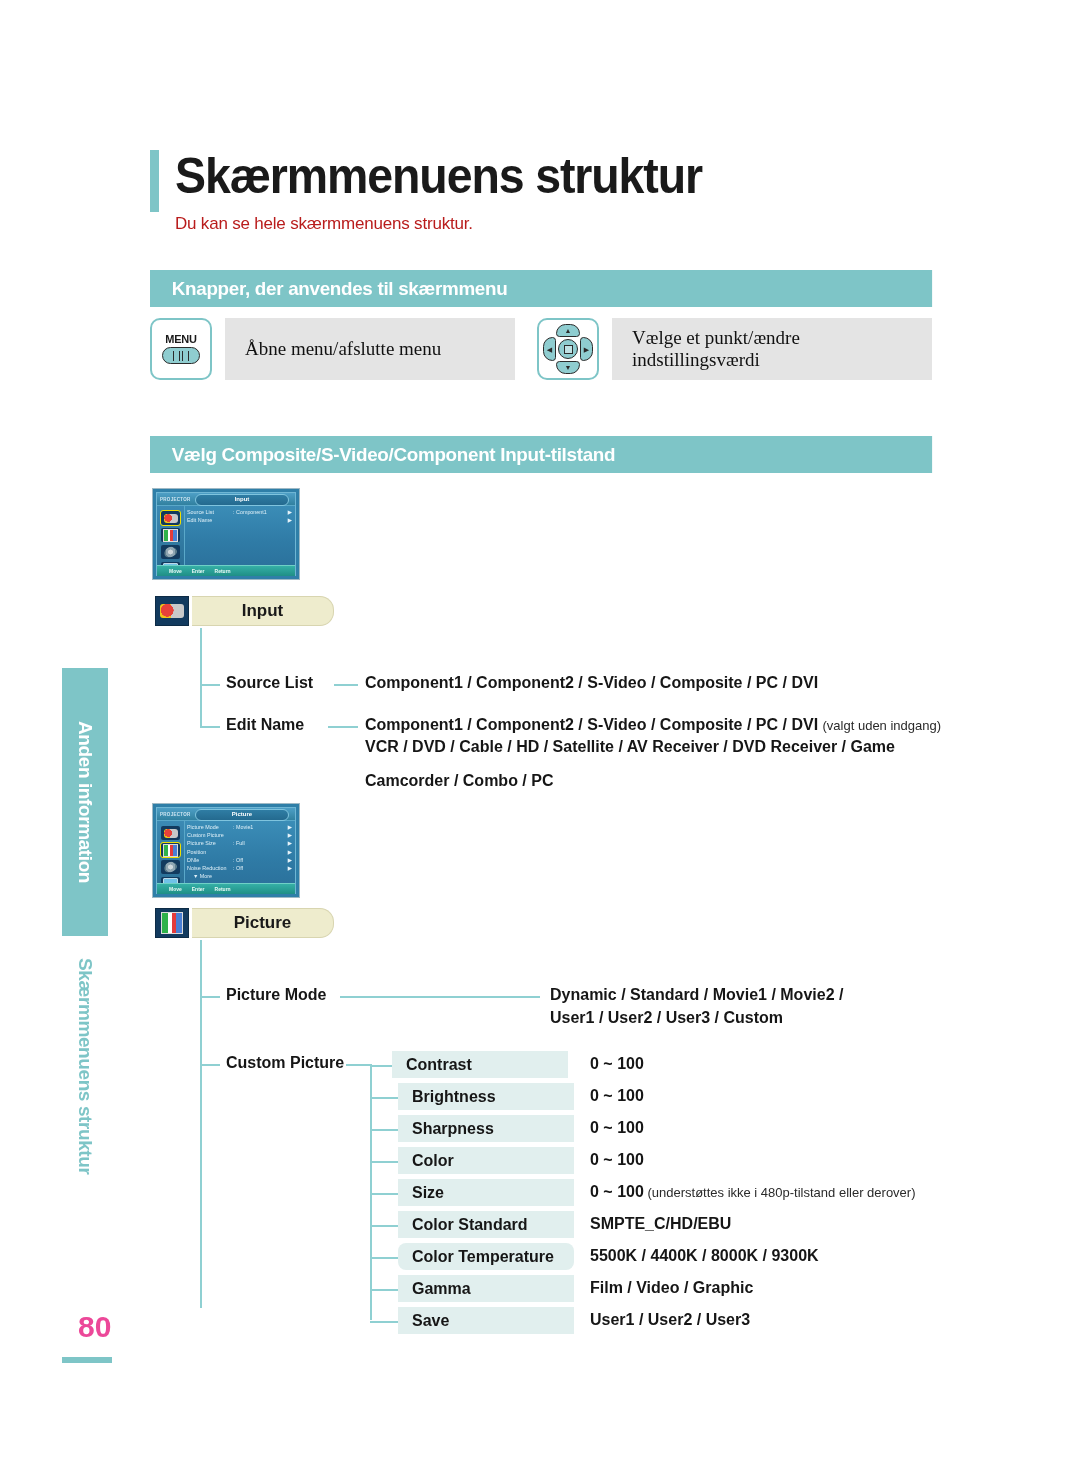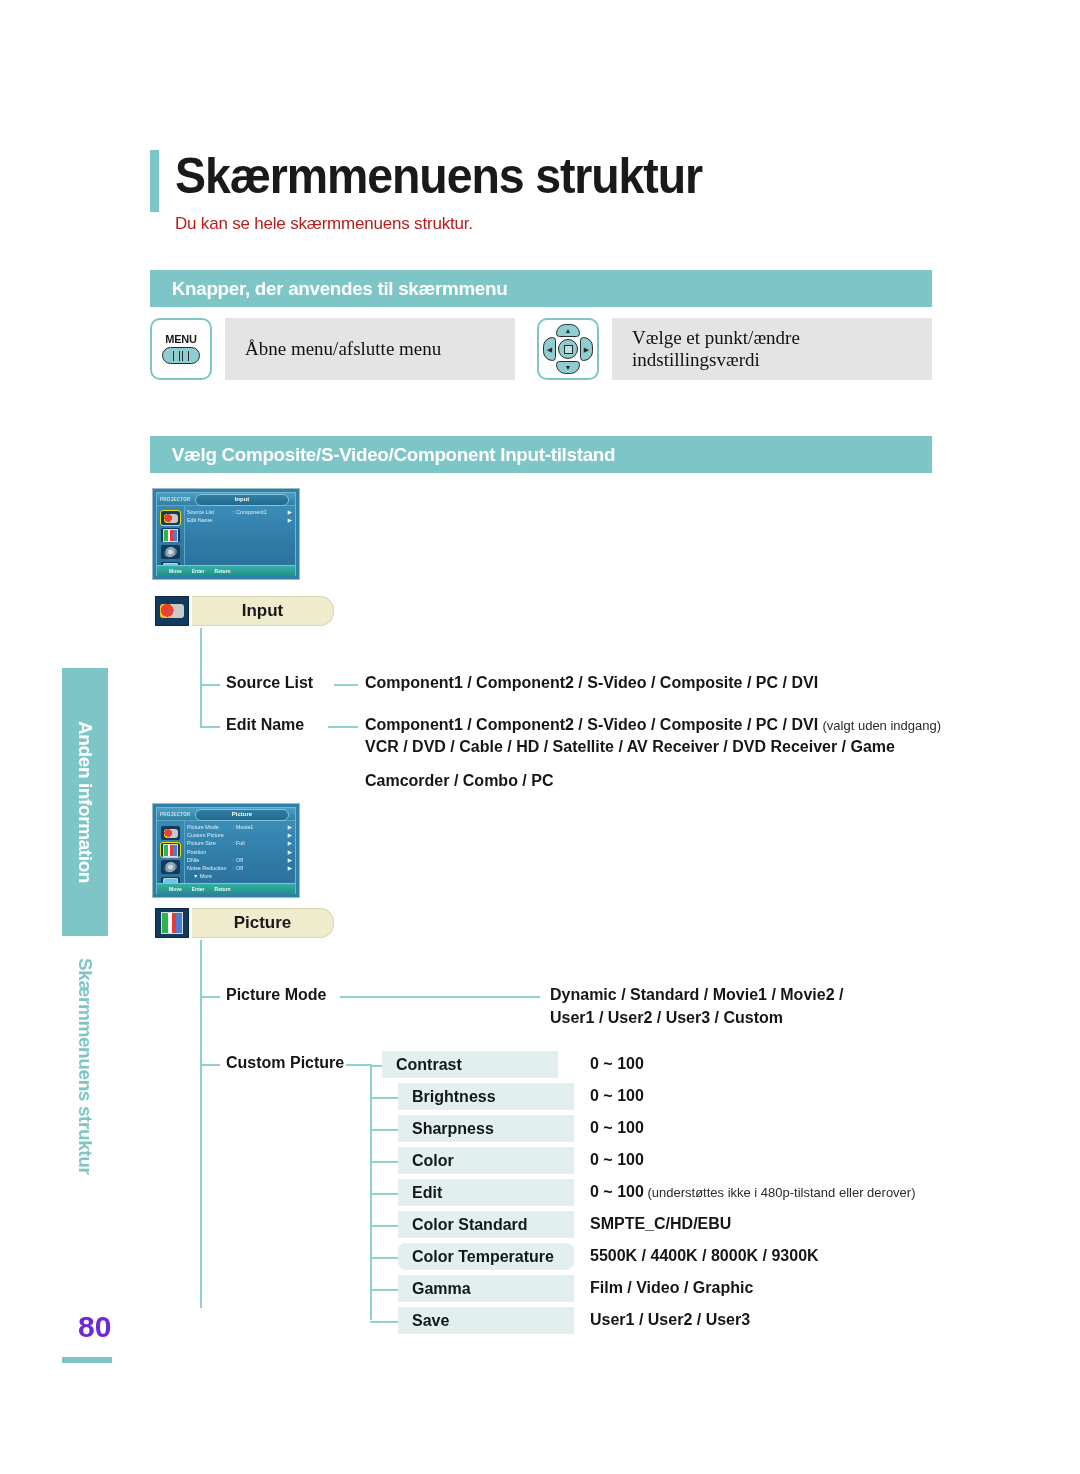--- a/index.html
+++ b/index.html
@@ -190,21 +190,21 @@
     color: #7ec5c7;
   }
 
   
   .page-num {
     position: absolute;
     left: 78px;
     top: 1310px;
     font-size: 30px;
     font-weight: bold;
-    color: #6d28d9;
+    color: #ec4899;
     font-family: "Liberation Sans", sans-serif;
   }
   .page-rule {
     position: absolute;
     left: 62px;
     top: 1357px;
     width: 50px;
     height: 6px;
     background: #7ec5c7;
   }
@@ -590,33 +590,33 @@
     <span class="val" style="left:400px; top:48px;">Dynamic / Standard / Movie1 / Movie2 /</span>
     <span class="val" style="left:400px; top:71px;">User1 / User2 / User3 / Custom</span>
 
     <span class="node" style="left:76px; top:116px;">Custom Picture</span>
     <span class="hline" style="left:196px; top:126px; width:24px;"></span>
 
     <span class="vline" style="left:220px; top:126px; height:256px;"></span>
 
     <div id="custom-rows">
         <span class="hline" style="left: 220px; top: 127px; width: 28px;"></span>
-        <span class="chip" style="left: 232px; top: 113px;">Contrast</span>
+        <span class="chip" style="left: 242px; top: 113px;">Contrast</span>
         <span class="val" style="left: 440px; top: 117px;">0 ~ 100</span>
         <span class="hline" style="left: 220px; top: 159px; width: 28px;"></span>
         <span class="chip" style="left: 248px; top: 145px;">Brightness</span>
         <span class="val" style="left: 440px; top: 149px;">0 ~ 100</span>
         <span class="hline" style="left: 220px; top: 191px; width: 28px;"></span>
         <span class="chip" style="left: 248px; top: 177px;">Sharpness</span>
         <span class="val" style="left: 440px; top: 181px;">0 ~ 100</span>
         <span class="hline" style="left: 220px; top: 223px; width: 28px;"></span>
         <span class="chip" style="left: 248px; top: 209px;">Color</span>
         <span class="val" style="left: 440px; top: 213px;">0 ~ 100</span>
         <span class="hline" style="left: 220px; top: 255px; width: 28px;"></span>
-        <span class="chip" style="left: 248px; top: 241px;">Edit</span>
+        <span class="chip" style="left: 248px; top: 241px;">Size</span>
         <span class="val" style="left: 440px; top: 245px;">0 ~ 100<span class="note"> (understøttes ikke i 480p-tilstand eller derover)</span></span>
         <span class="hline" style="left: 220px; top: 287px; width: 28px;"></span>
         <span class="chip" style="left: 248px; top: 273px;">Color Standard</span>
         <span class="val" style="left: 440px; top: 277px;">SMPTE_C/HD/EBU</span>
         <span class="hline" style="left: 220px; top: 319px; width: 28px;"></span>
         <span class="chip" style="left: 248px; top: 305px; border-radius: 8px;">Color Temperature</span>
         <span class="val" style="left: 440px; top: 309px;">5500K / 4400K / 8000K / 9300K</span>
         <span class="hline" style="left: 220px; top: 351px; width: 28px;"></span>
         <span class="chip" style="left: 248px; top: 337px;">Gamma</span>
         <span class="val" style="left: 440px; top: 341px;">Film / Video / Graphic</span>

